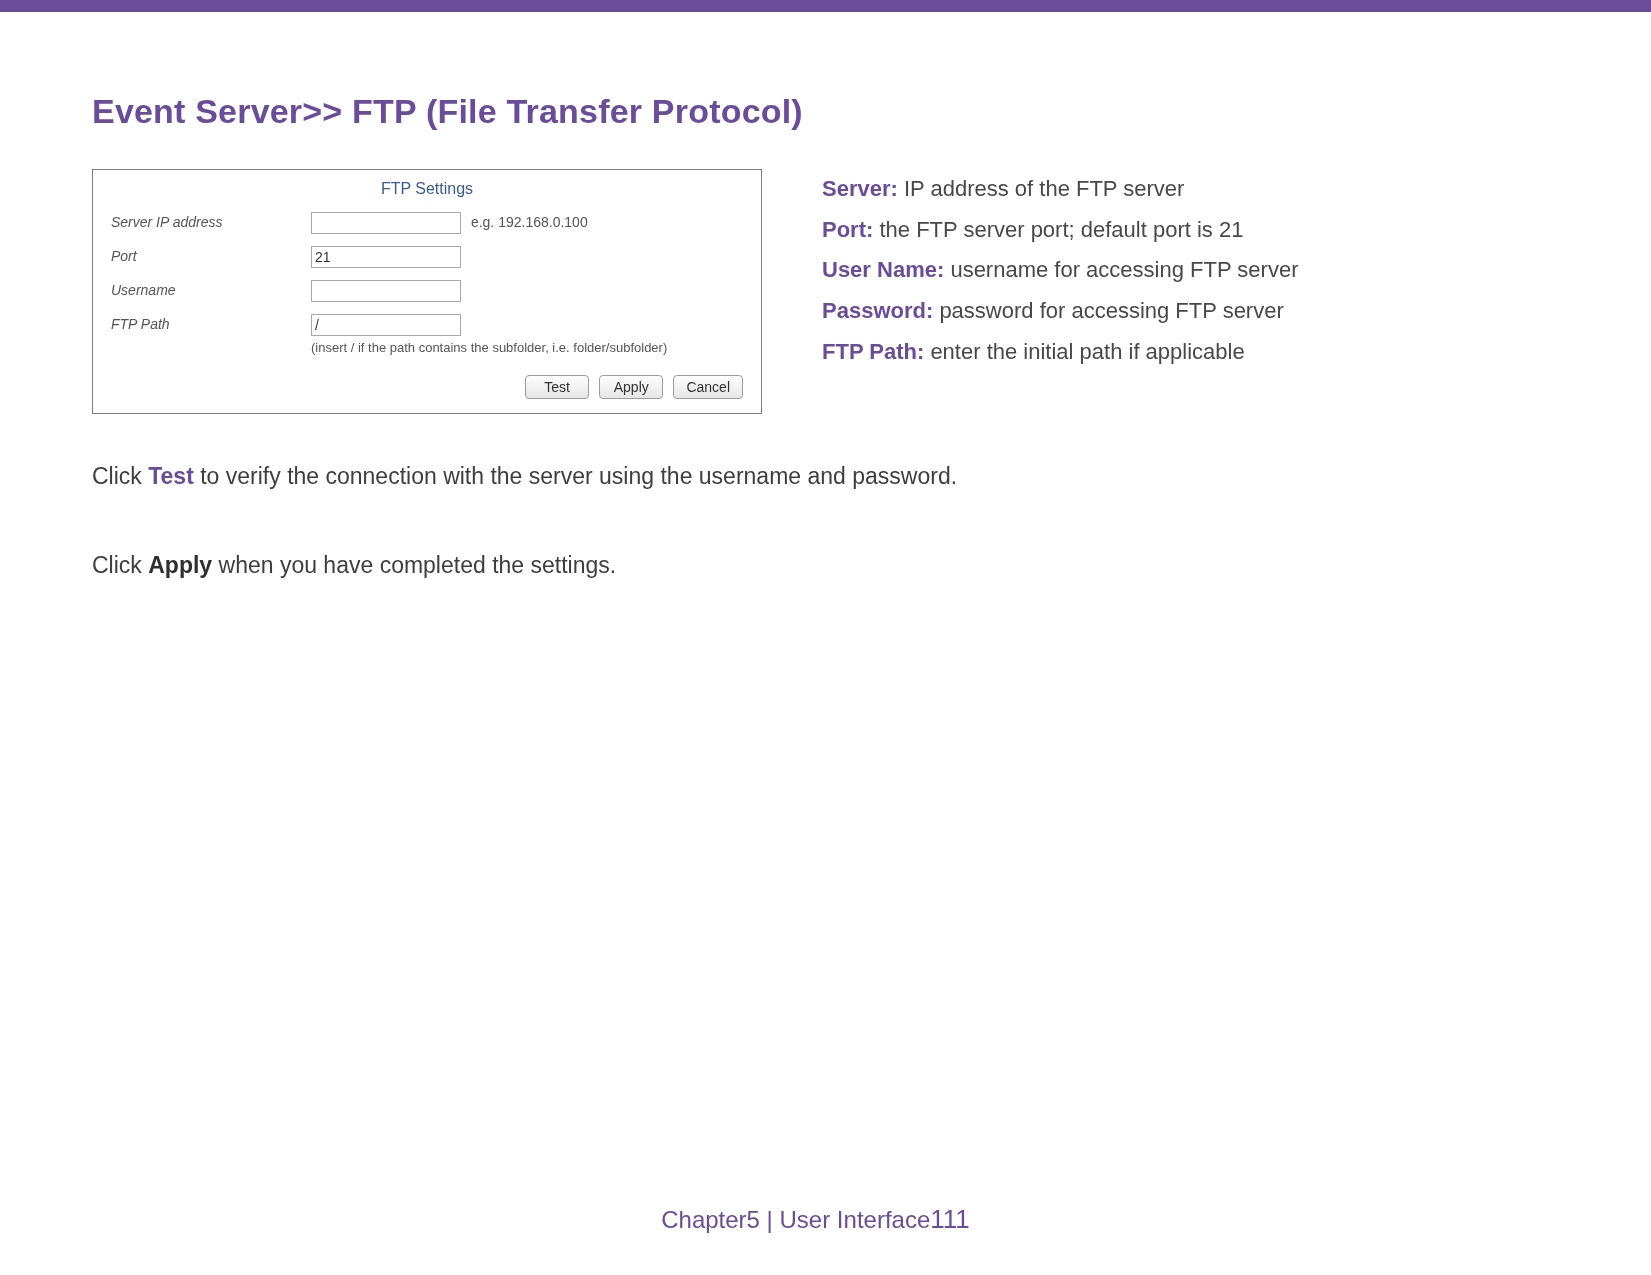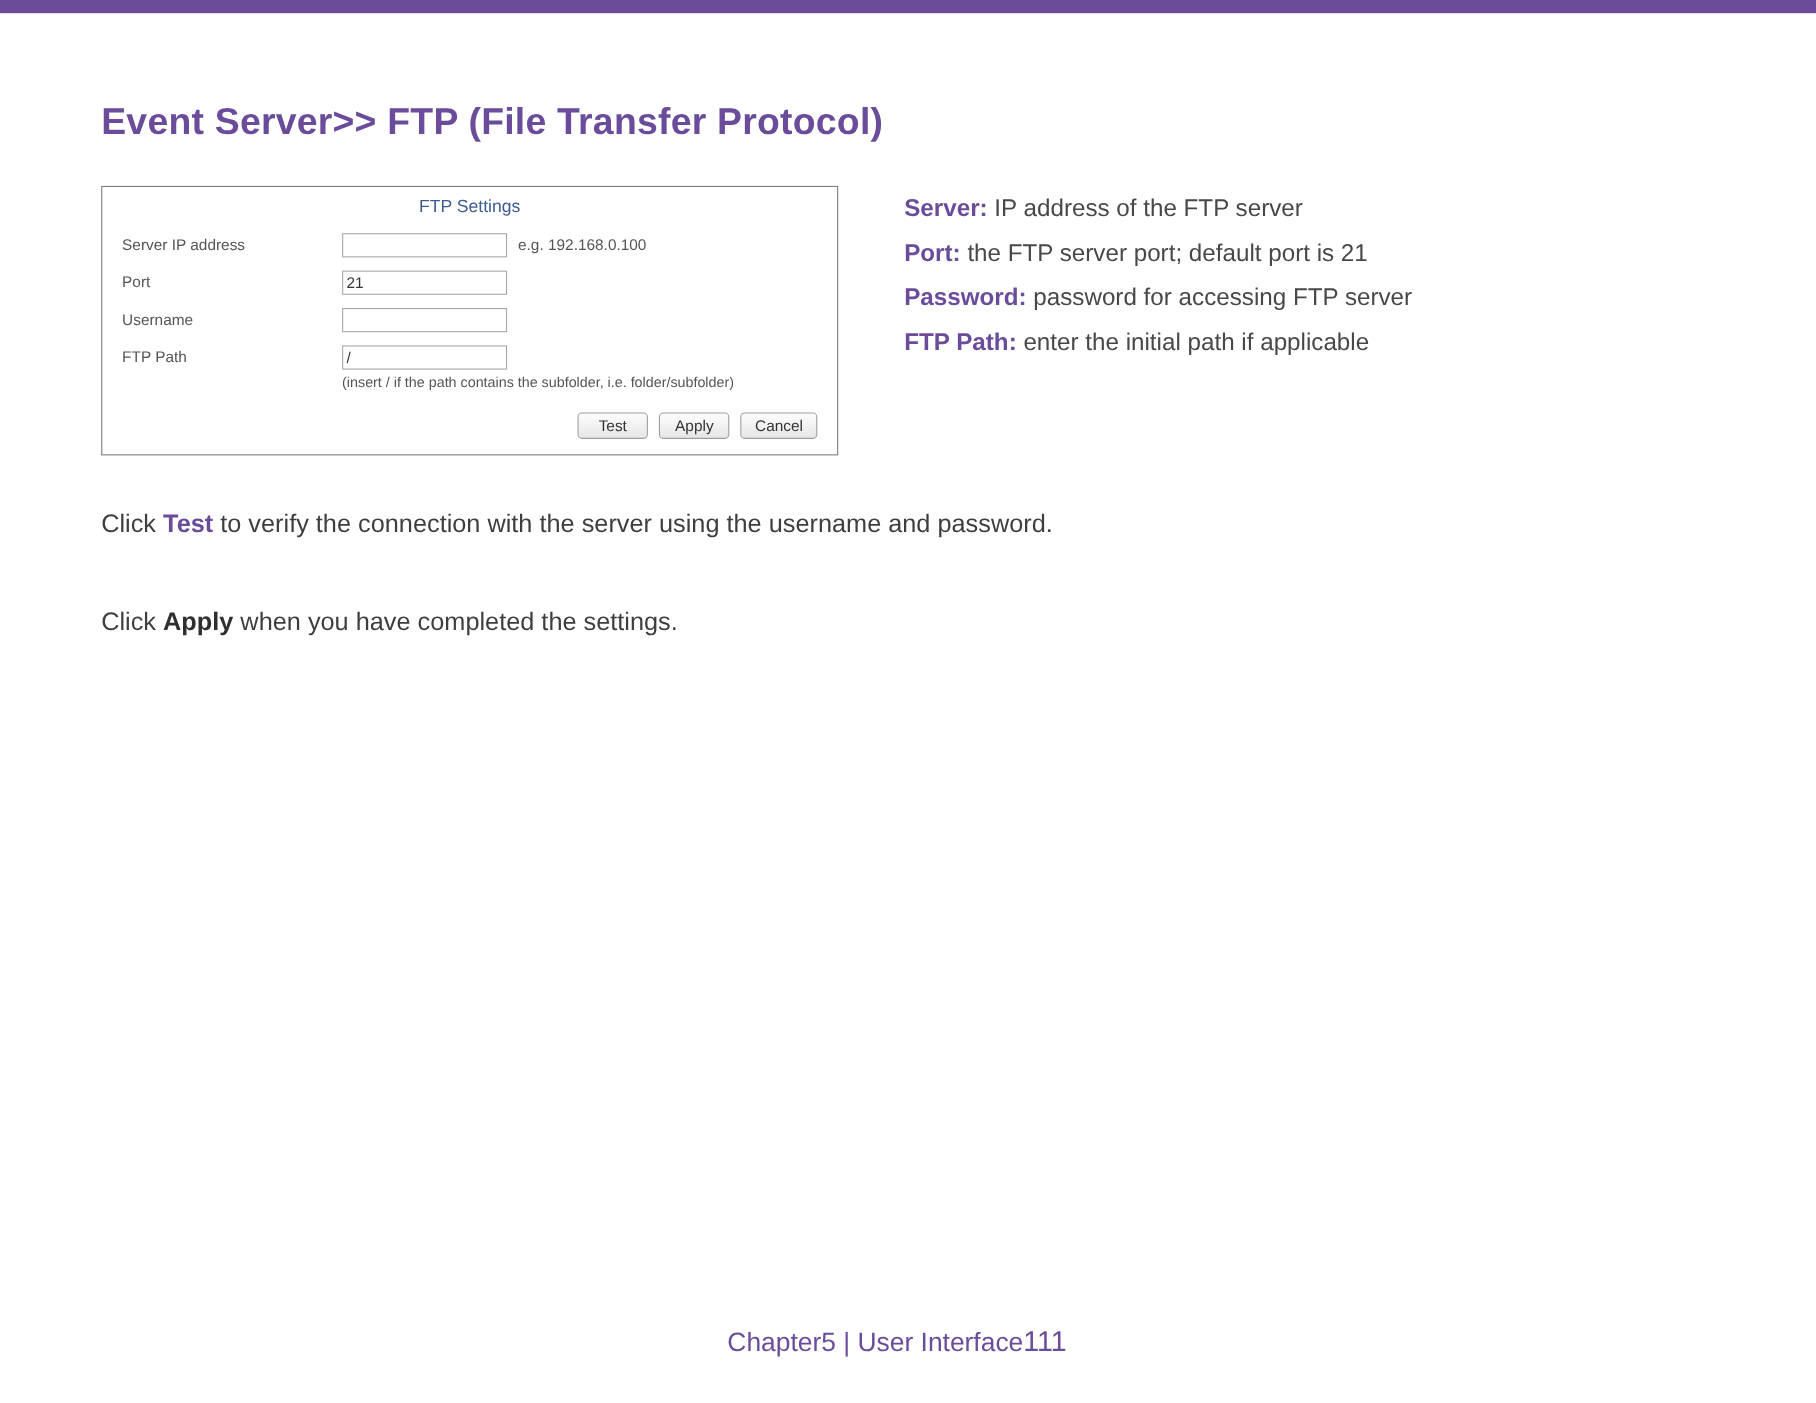--- a/index.html
+++ b/index.html
@@ -52,20 +52,21 @@
   .frow {
     display: flex;
     align-items: flex-start;
     padding: 6px 0;
   }
   .flabel {
     width: 200px;
     color: #555;
     font-size: 14px;
     padding-top: 2px;
+    font-style: italic;
   }
   .fctrl {
     flex: 1;
     color: #555;
     font-size: 14px;
   }
   .txtbox {
     width: 150px;
     height: 22px;
     border: 1px solid #a7a7a7;
@@ -188,20 +189,23 @@
     </div>
 
     <div class="desc">
       <div class="desc-row">
         <span class="desc-label">Server:</span><span> IP address of the FTP server</span>
       </div>
       <div class="desc-row">
         <span class="desc-label">Port:</span><span> the FTP server port; default port is 21</span>
       </div>
       <div class="desc-row">
+        <span class="desc-label">User Name:</span><span> username for accessing FTP server</span>
+      </div>
+      <div class="desc-row">
         <span class="desc-label">Password:</span><span> password for accessing FTP server</span>
       </div>
       <div class="desc-row">
         <span class="desc-label">FTP Path:</span><span> enter the initial path if applicable</span>
       </div>
     </div>
 
   </div>
 
   <div class="below-text">

